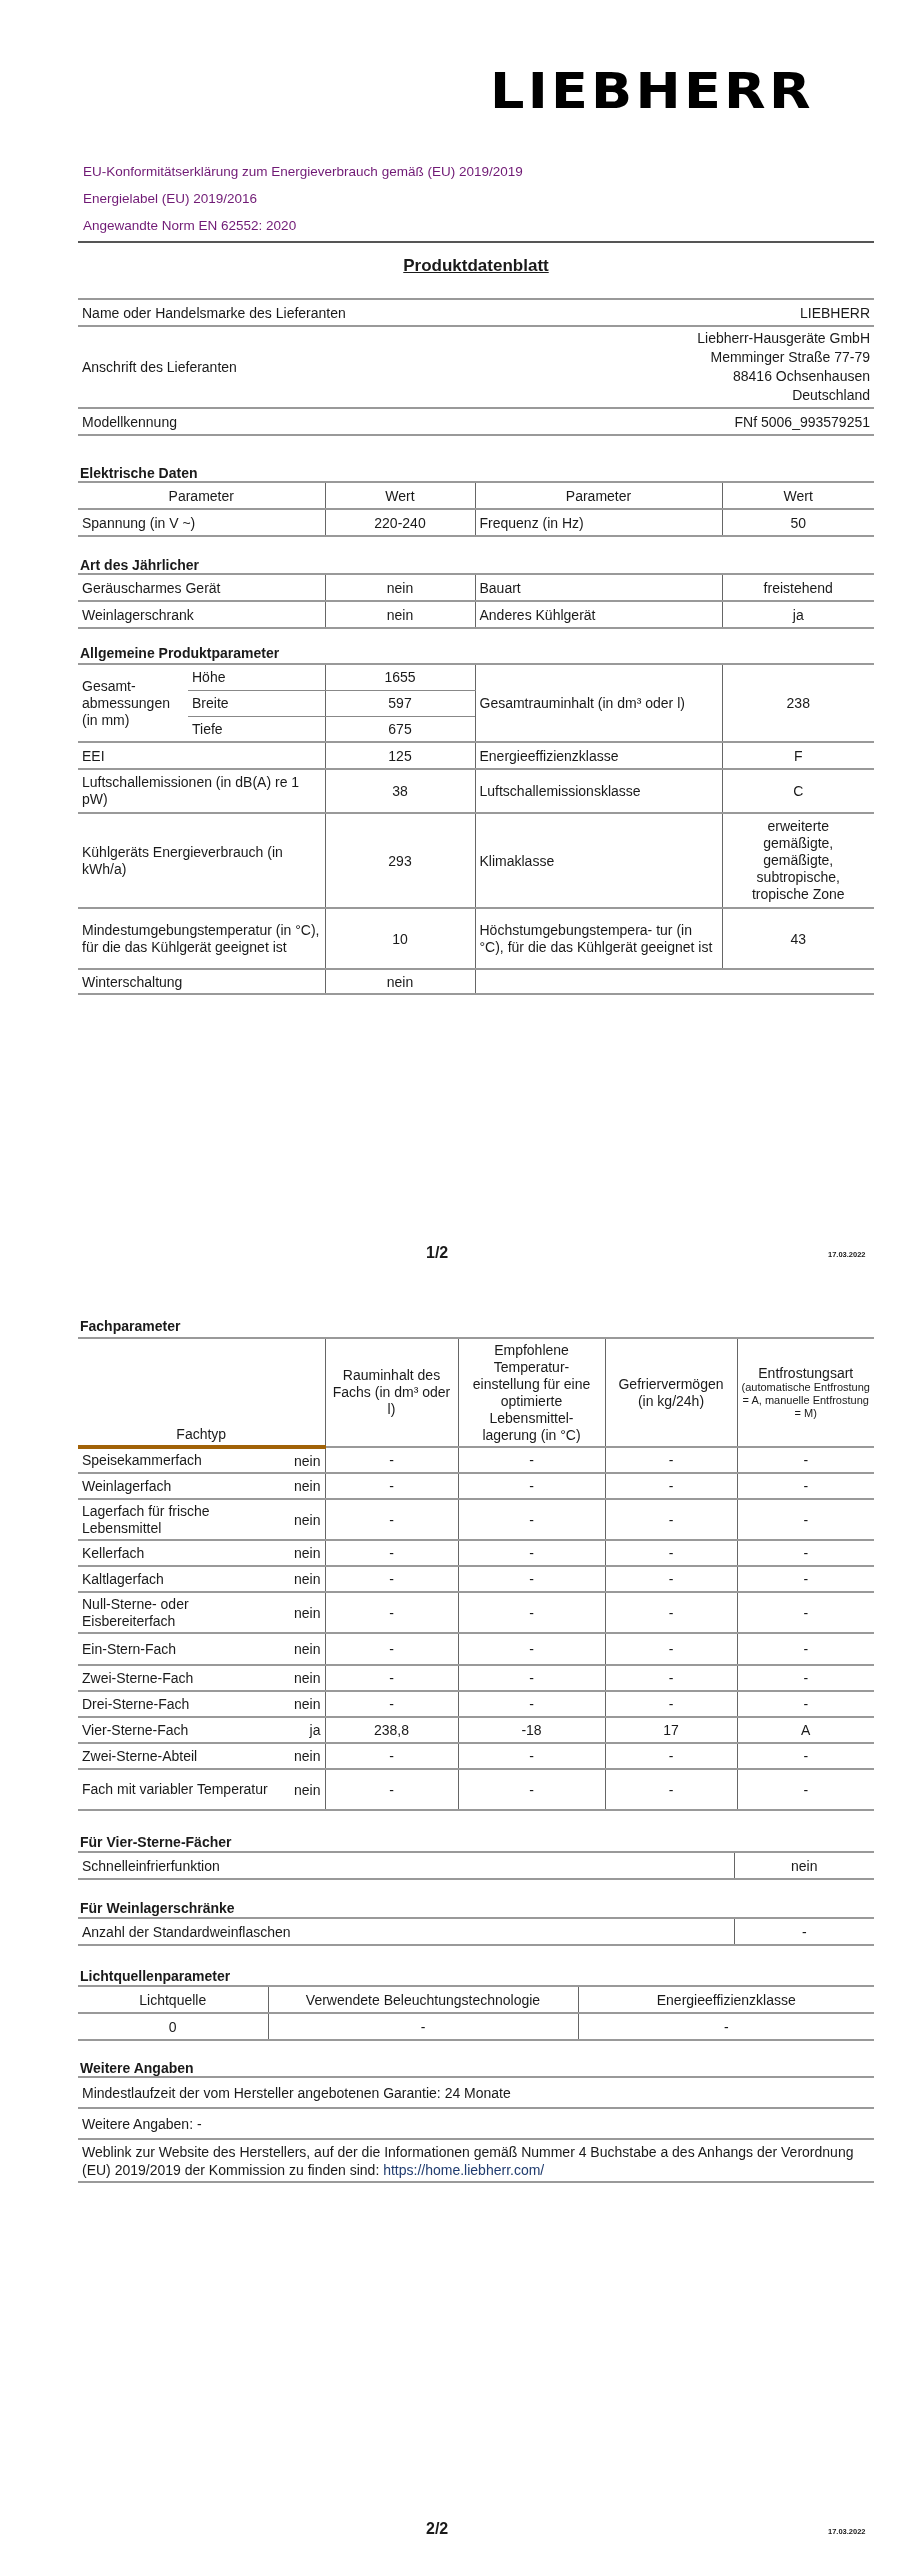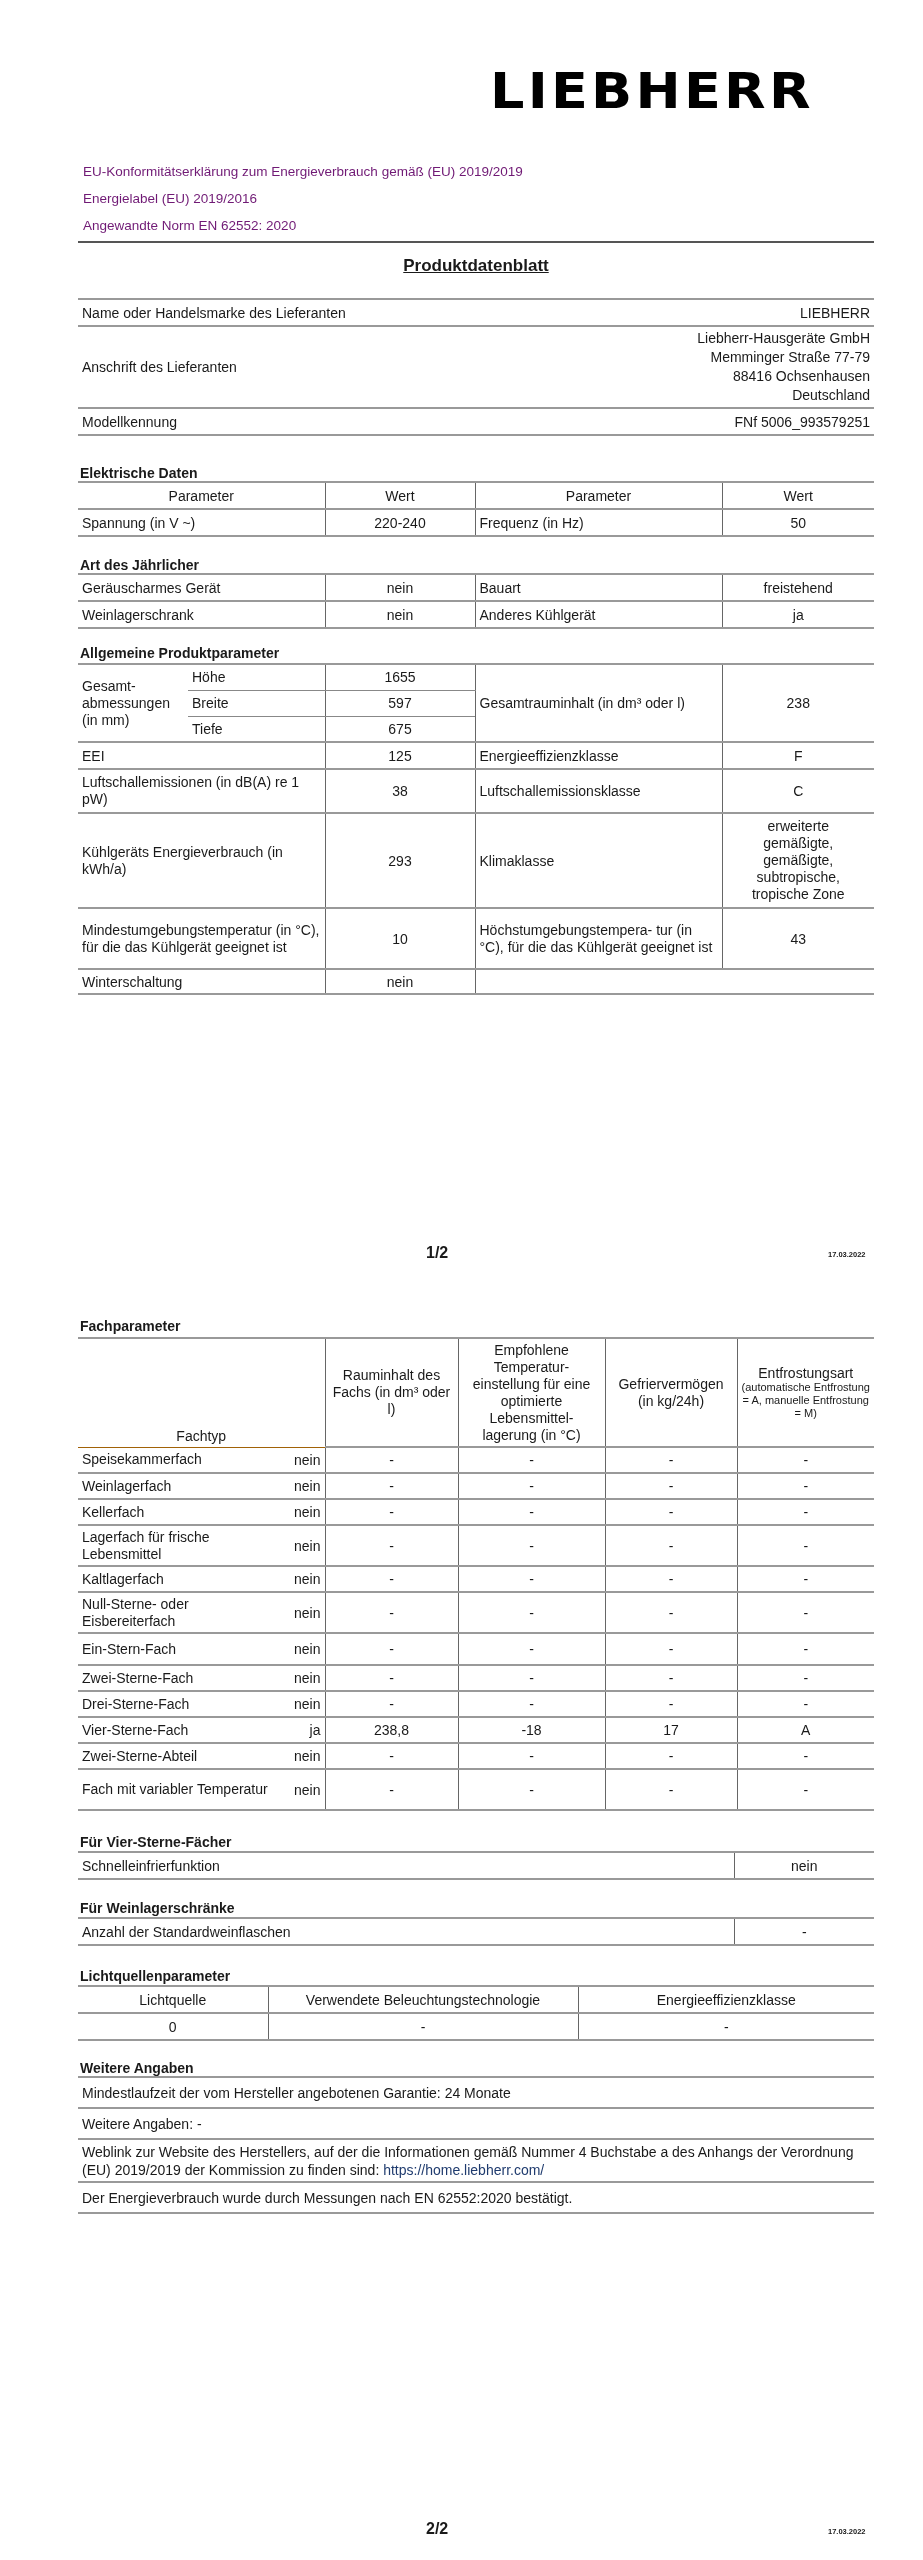--- a/index.html
+++ b/index.html
@@ -171,21 +171,21 @@
   <colgroup>
       <col style="width:200px">
       <col style="width:47px">
       <col style="width:133px">
       <col style="width:147px">
       <col style="width:132px">
       <col>
     </colgroup>
   <tbody>
       <tr class="bt" style="height:109px">
-    <td colspan="2" class="c" style="vertical-align:bottom; padding-bottom:3px; border-bottom:1px solid #a16207">Fachtyp</td>
+    <td colspan="2" class="c" style="vertical-align:bottom; padding-bottom:3px; border-bottom:4px solid #a16207">Fachtyp</td>
     <td class="c bl bb" style="line-height:17px; padding:0 6px">Rauminhalt des Fachs (in dm³ oder l)</td>
     <td class="c bl bb" style="line-height:17px; padding:0 4px">Empfohlene Temperatur- einstellung für eine optimierte Lebensmittel- lagerung (in °C)</td>
     <td class="c bl bb" style="line-height:17px">Gefriervermögen (in kg/24h)</td>
     <td class="c bl bb">
       <div>Entfrostungsart</div>
       <div class="small">(automatische Entfrostung = A, manuelle Entfrostung = M)</div>
     </td>
   </tr>
   </tbody>
     <tbody id="comp-body">
@@ -198,30 +198,30 @@
         <td class="c bl">-</td>
       </tr>
       <tr class="bb" style="height: 26px;">
         <td style="line-height: 17px;">Weinlagerfach</td>
         <td class="r">nein</td>
         <td class="c bl">-</td>
         <td class="c bl">-</td>
         <td class="c bl">-</td>
         <td class="c bl">-</td>
       </tr>
-      <tr class="bb" style="height: 26px;">
-        <td style="line-height: 17px;">Kellerfach</td>
-        <td class="r">nein</td>
-        <td class="c bl">-</td>
-        <td class="c bl">-</td>
-        <td class="c bl">-</td>
-        <td class="c bl">-</td>
-      </tr>
       <tr class="bb" style="height: 41px;">
         <td style="line-height: 17px;">Lagerfach für frische Lebensmittel</td>
+        <td class="r">nein</td>
+        <td class="c bl">-</td>
+        <td class="c bl">-</td>
+        <td class="c bl">-</td>
+        <td class="c bl">-</td>
+      </tr>
+      <tr class="bb" style="height: 26px;">
+        <td style="line-height: 17px;">Kellerfach</td>
         <td class="r">nein</td>
         <td class="c bl">-</td>
         <td class="c bl">-</td>
         <td class="c bl">-</td>
         <td class="c bl">-</td>
       </tr>
       <tr class="bb" style="height: 26px;">
         <td style="line-height: 17px;">Kaltlagerfach</td>
         <td class="r">nein</td>
         <td class="c bl">-</td>
@@ -342,20 +342,17 @@
   <tbody>
       <tr class="bt bb" style="height:31px">
     <td>Mindestlaufzeit der vom Hersteller angebotenen Garantie: 24 Monate</td>
   </tr>
   <tr class="bb" style="height:31px">
     <td>Weitere Angaben: -</td>
   </tr>
   <tr class="bb" style="height:43px">
     <td style="line-height:18px"><span>Weblink zur Website des Herstellers, auf der die Informationen gemäß Nummer 4 Buchstabe a des Anhangs der Verordnung (EU) 2019/2019 der Kommission zu finden sind: </span><span class="link">https://home.liebherr.com/</span></td>
   </tr>
-  <tr class="bb" style="height:31px">
-    <td>Der Energieverbrauch wurde durch Messungen nach EN 62552:2020 bestätigt.</td>
-  </tr>
 </tbody>
   </table>
 
 <div class="abs pager" style="left:426px; top:2520px">2/2</div>
 <div class="abs date" style="left:828px; top:2527px">17.03.2022</div>
 
 </body></html>

